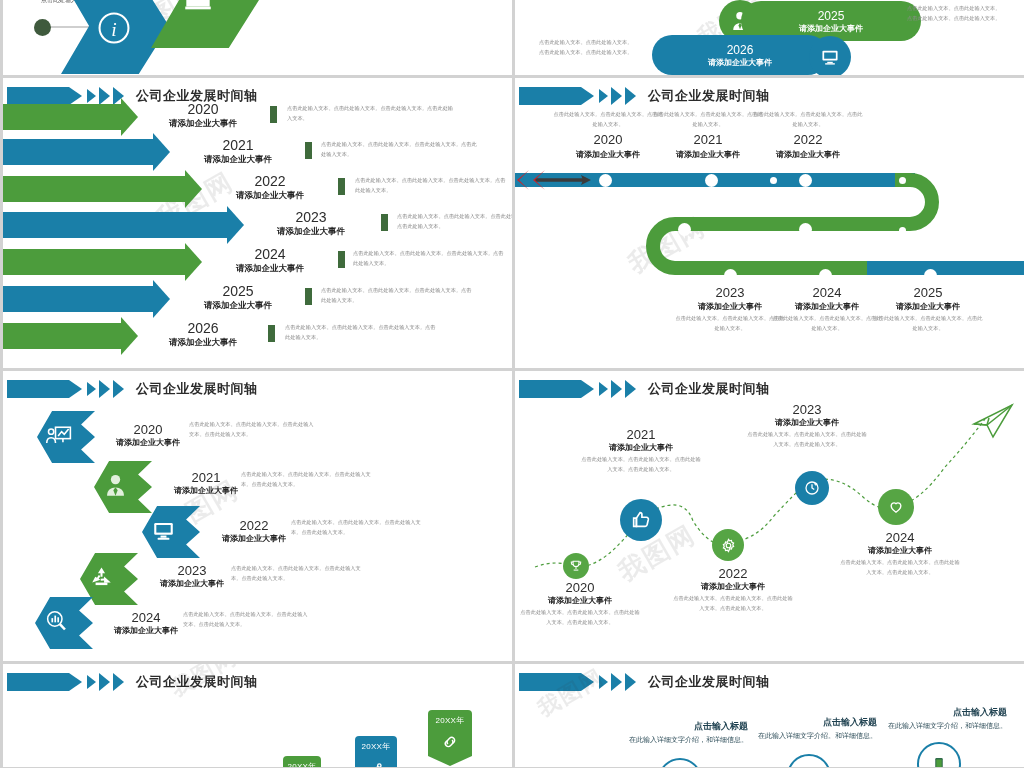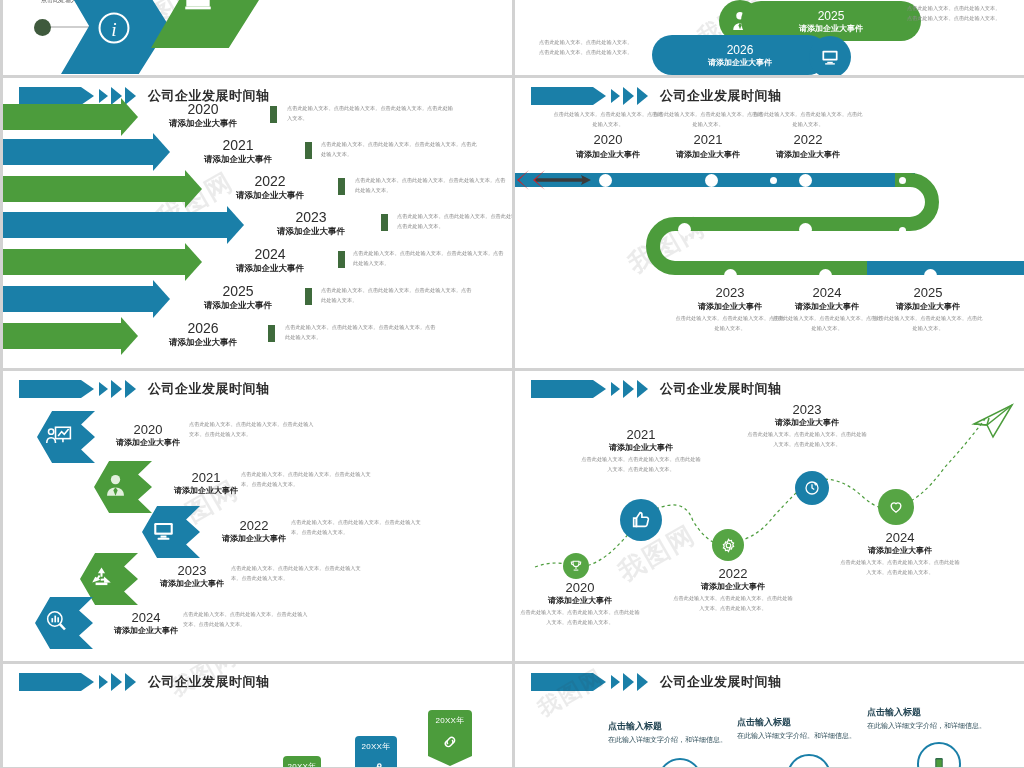--- a/index.html
+++ b/index.html
@@ -14,21 +14,21 @@
     grid-template-columns:509px 509px;
     grid-template-rows:75px 290px 290px 103px;
     gap:3px 3px;
     padding:0 0 0 3px;
     box-sizing:border-box;
   }
   .slide{
     position:relative;background:#ffffff;overflow:hidden;
   }
   
-  .hdr{position:absolute;left:16px;top:9px;height:18px;display:flex;align-items:center;}
+  .hdr{position:absolute;left:4px;top:9px;height:18px;display:flex;align-items:center;}
   .hdr .bar{width:62px;height:18px;background:#1a7fa8;}
   .hdr .tri{width:0;height:0;border-top:9px solid transparent;border-bottom:9px solid transparent;border-left:13px solid #1a7fa8;}
   .hdr .chevrons{display:flex;align-items:center;margin-left:2px;}
   .hdr .chev{width:0;height:0;border-top:9px solid transparent;border-bottom:9px solid transparent;border-left:11px solid #1a7fa8;margin-left:3px;}
   .hdr .chev.sm{border-top-width:7px;border-bottom-width:7px;border-left-width:9px;}
   .hdr .title{margin-left:12px;font-size:13px;font-weight:bold;color:#2b2b2b;letter-spacing:.5px;white-space:nowrap;}
 
   
   .arrowrow{position:absolute;left:0;display:flex;align-items:center;}
   .arrowbody{height:26px;position:relative;}
@@ -73,21 +73,21 @@
   .c5-tx{font-size:5.2px;color:#8d8d8d;line-height:1.9;margin-top:2px;}
 
   
   .badge{position:absolute;border-radius:4px 4px 0 0;
          display:flex;flex-direction:column;align-items:center;
          color:#fff;}
   .badge .byr{font-size:8px;margin-top:5px;letter-spacing:.3px;}
   .badge .bico{margin-top:6px;width:20px;height:20px;}
 
   
-  .col7{position:absolute;text-align:left;width:140px;}
+  .col7{position:absolute;text-align:right;width:140px;}
   .c7-h{font-size:9px;font-weight:bold;color:#1c3f4e;line-height:1.3;}
   .c7-p{font-size:7px;color:#2b4b57;line-height:1.55;margin-top:2px;}
   .ring{position:absolute;width:40px;height:40px;border-radius:50%;border:2px solid #1a7fa8;
         display:flex;align-items:center;justify-content:center;}
 
   
   .cap{position:absolute;border-radius:30px;display:flex;align-items:center;}
   .cap.green{background:#4c9c3c;}
   .cap.blue{background:#1a7fa8;}
   .cap .capyr{color:#fff;font-size:12px;}

